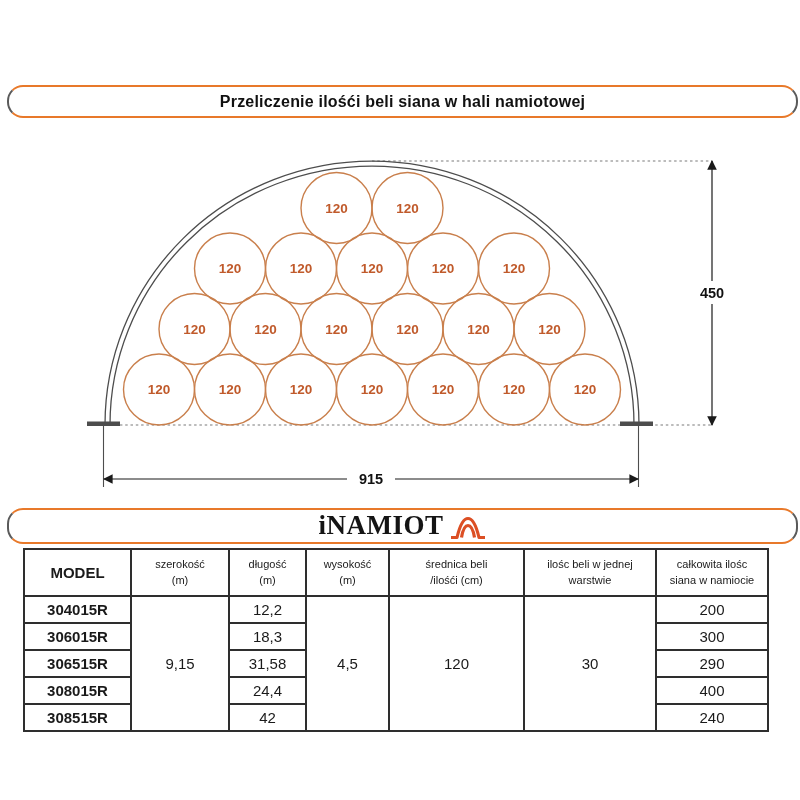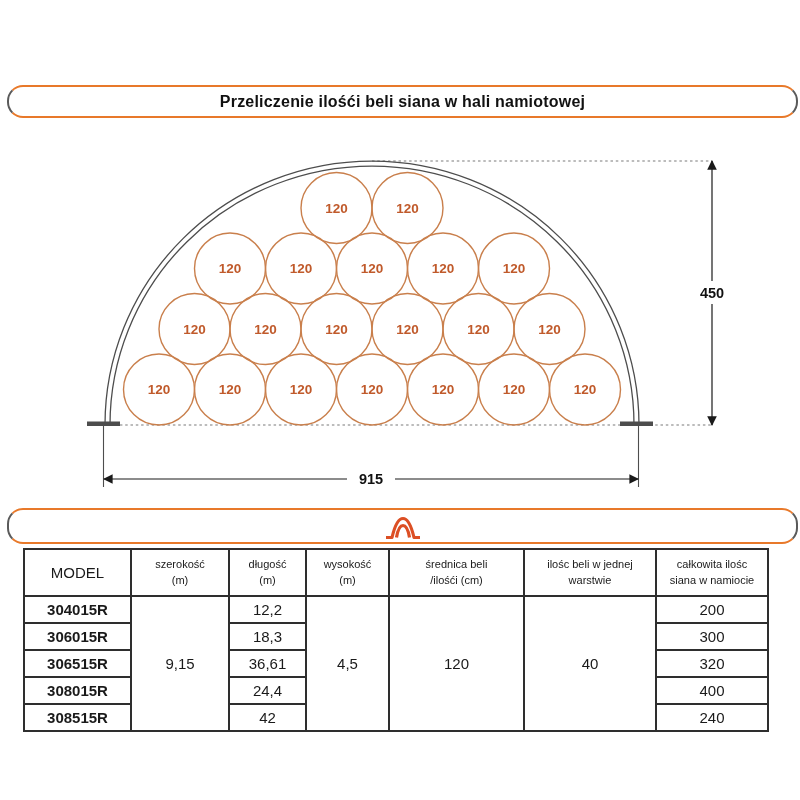--- a/index.html
+++ b/index.html
@@ -35,21 +35,21 @@
     border-collapse:collapse;table-layout:fixed;
     font-family:"Liberation Sans", sans-serif;
   }
   .spec-table th,.spec-table td{
     border:2px solid #2e2e2e;text-align:center;vertical-align:middle;
     padding:0;overflow:hidden;background:#fff;color:#1a1a1a;
   }
   .spec-table th{
     font-weight:normal;font-size:11px;height:45px;line-height:1.45;
   }
-  .spec-table th.model-h{font-weight:normal;font-size:15px;border-radius:9px;}
+  .spec-table th.model-h{font-weight:bold;font-size:15px;border-radius:9px;}
   .spec-table td{font-size:15px;height:25px;}
   .spec-table td.model{font-weight:bold;}
 </style>
 </head>
 <body>
 
 <div class="band title-band">
   <div class="title-text">Przeliczenie ilośći beli siana w hali namiotowej</div>
 </div>
 
@@ -118,20 +118,21 @@
   <line x1="712" y1="41" x2="712" y2="305" stroke="#1a1a1a" stroke-width="1.2" marker-start="url(#arr)" marker-end="url(#arr)"></line>
   <rect x="692" y="161" width="40" height="23" fill="#ffffff"></rect>
   <text x="712" y="178" text-anchor="middle" font-size="14.5" font-weight="bold" fill="#111">450</text>
 
   <line x1="104" y1="359" x2="638" y2="359" stroke="#1a1a1a" stroke-width="1.2" marker-start="url(#arr)" marker-end="url(#arr)"></line>
   <rect x="347" y="348" width="48" height="22" fill="#ffffff"></rect>
   <text x="371" y="364" text-anchor="middle" font-size="14.5" font-weight="bold" fill="#111">915</text>
 </svg>
 
 <div class="band logo-band">
+  <span class="logo-text">iNAMIOT</span>
   <svg class="logo-icon" width="38" height="29" viewBox="0 0 38 29">
     <path d="M2 25.5 L8 25.5 C10 17 13.2 6.5 19 6.5 C24.8 6.5 28 17 30 25.5 L36 25.5" fill="none" stroke="#dc4f24" stroke-width="3.2" stroke-linejoin="round"></path>
     <path d="M12.5 25.5 C13.5 19.5 15.5 13.5 19 13.5 C22.5 13.5 24.5 19.5 25.5 25.5" fill="none" stroke="#dc4f24" stroke-width="3.2" stroke-linejoin="round"></path>
   </svg>
 </div>
 
 <table class="spec-table">
   <colgroup>
     <col style="width:107px">
       <col style="width:98px">
@@ -172,32 +173,32 @@
       </th>
     </tr>
   </thead>
   <tbody>
     <tr>
       <td class="model">304015R</td>
       <td rowspan="5">9,15</td>
       <td>12,2</td>
       <td rowspan="5">4,5</td>
       <td rowspan="5">120</td>
-      <td rowspan="5">40</td>
+      <td rowspan="5">30</td>
       <td>200</td>
     </tr>
     <tr>
       <td class="model">306015R</td>
       <td>18,3</td>
       <td>300</td>
     </tr>
     <tr>
       <td class="model">306515R</td>
-      <td>36,61</td>
-      <td>320</td>
+      <td>31,58</td>
+      <td>290</td>
     </tr>
     <tr>
       <td class="model">308015R</td>
       <td>24,4</td>
       <td>400</td>
     </tr>
     <tr>
       <td class="model">308515R</td>
       <td>42</td>
       <td>240</td>

